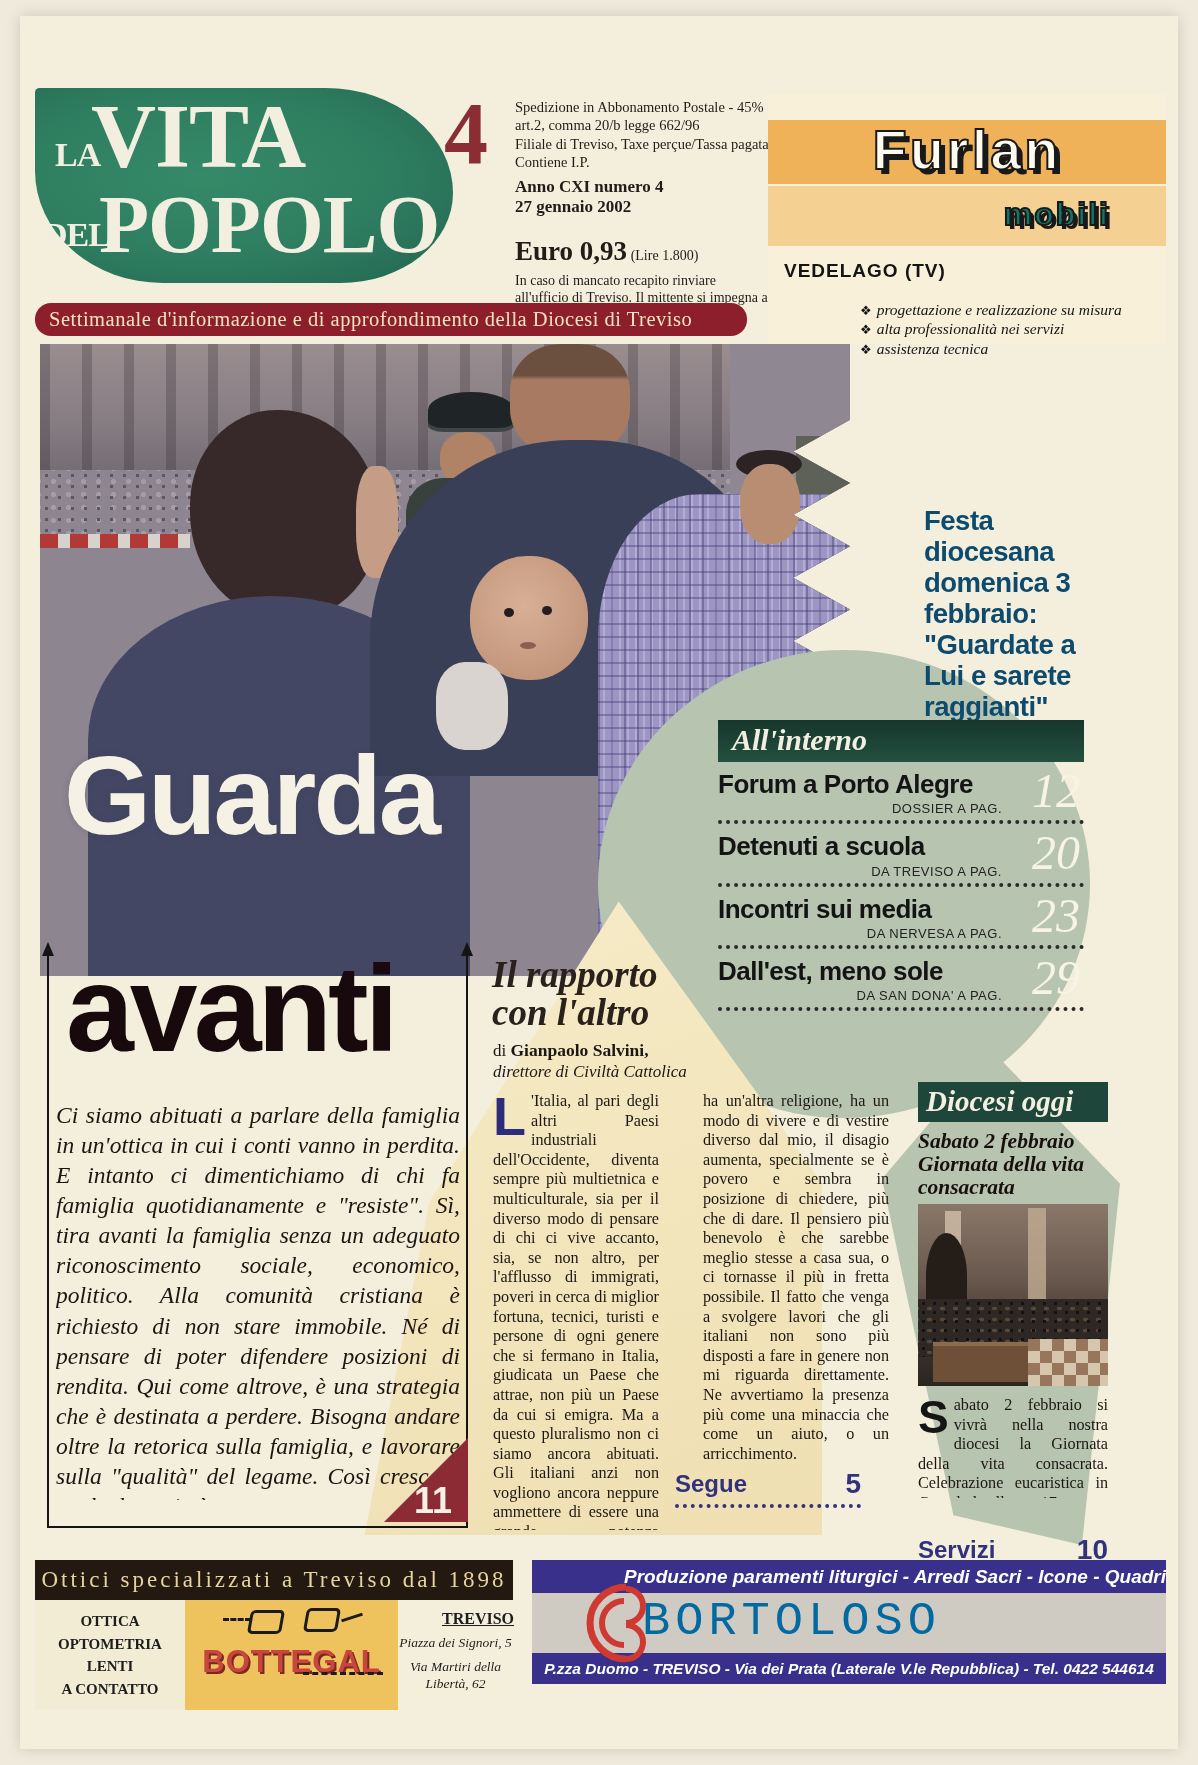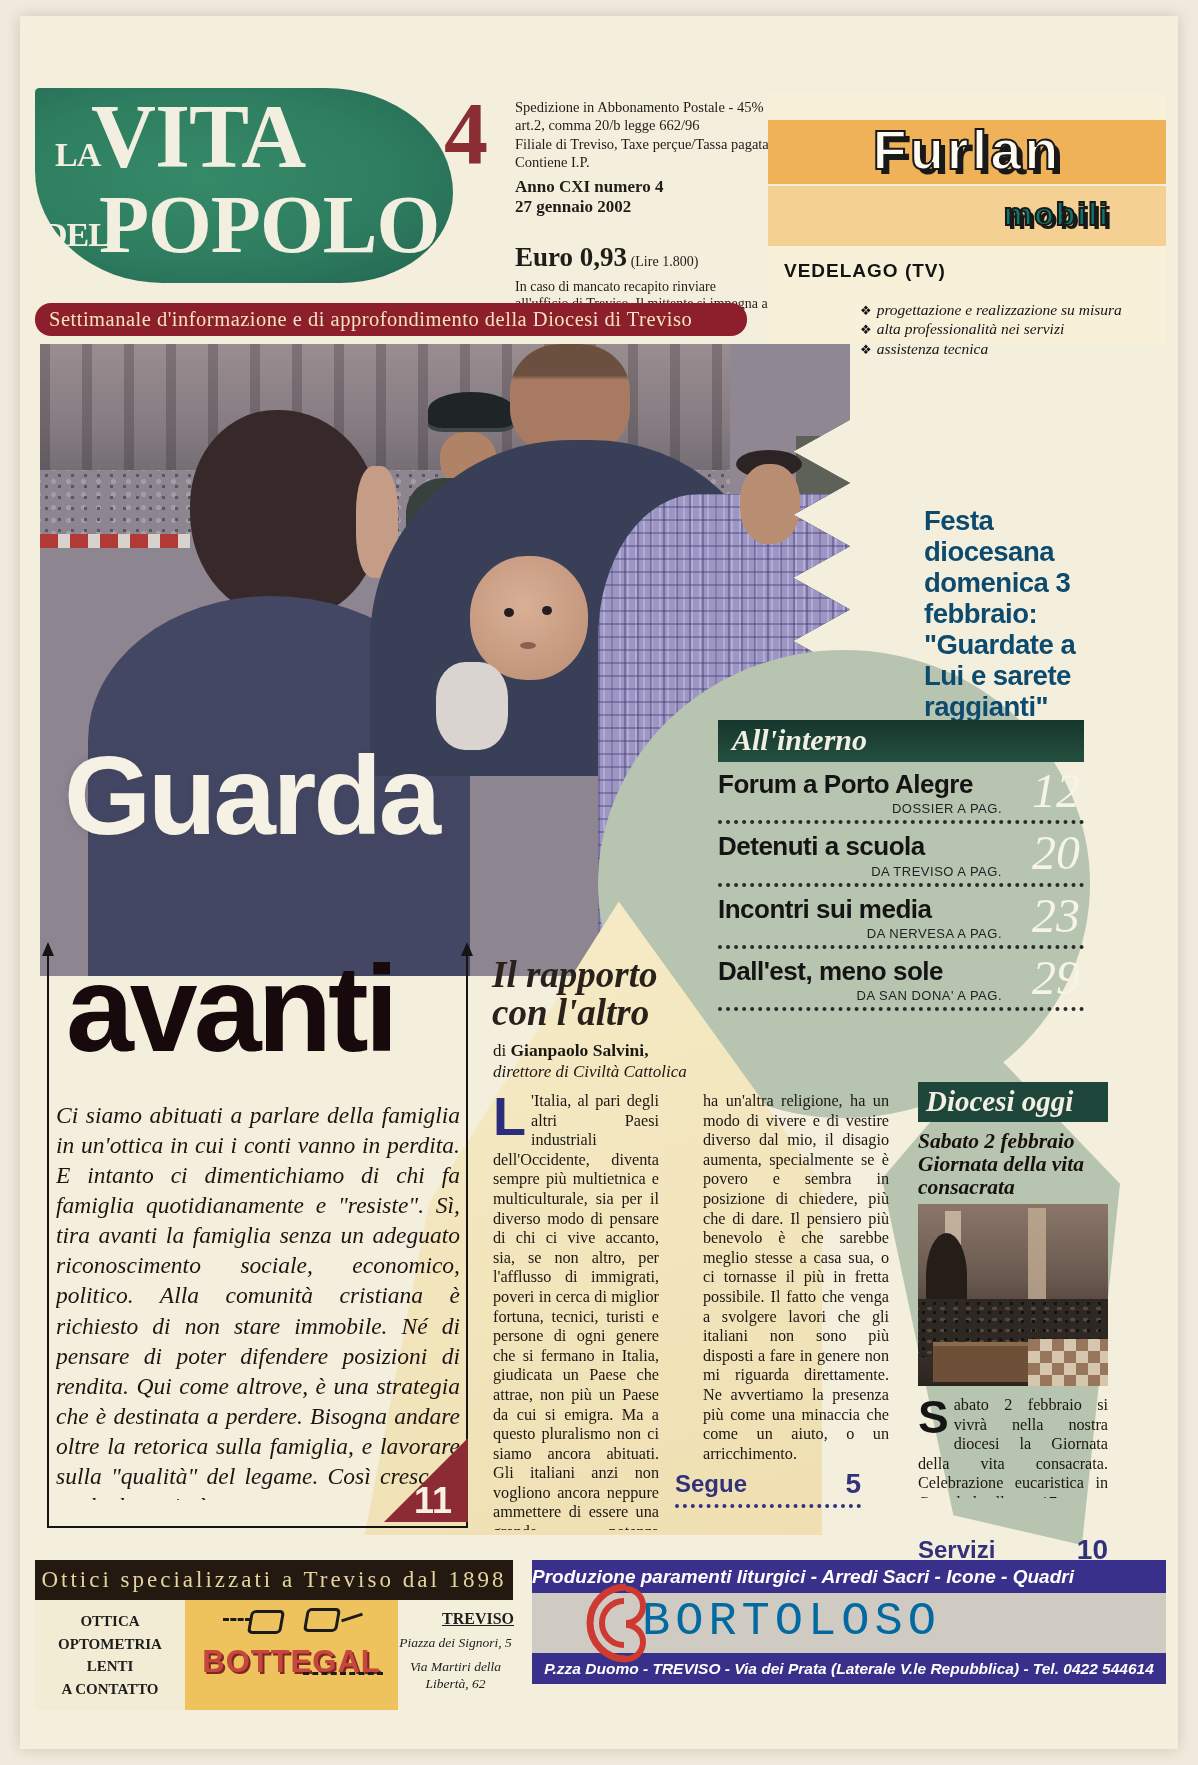--- a/index.html
+++ b/index.html
@@ -18,21 +18,21 @@
   .m-la{left:20px;top:50px;font-size:34px;}
   .m-vita{left:56px;top:4px;font-size:90px;}
   .m-del{left:8px;top:130px;font-size:34px;}
   .m-popolo{left:64px;top:96px;font-size:82px;}
   .edition-num{left:444px;top:90px;font-size:88px;font-weight:bold;color:#8b2e34;z-index:4;line-height:1;}
 
   
   .postal{left:515px;top:98px;width:255px;z-index:4;font-size:14.5px;line-height:1.26;color:#201c18;}
   .postal .b{font-weight:bold;font-size:17px;line-height:1.2;}
   .postal .issue-wrap{margin-top:6px;}
-  .price-row{margin-top:22px;}
+  .price-row{margin-top:16px;}
   .price{font-size:27px;font-weight:bold;}
   .price-lire{font-size:14px;}
   .notice{margin-top:4px;font-size:14px;line-height:1.25;}
 
   
   .furlan{left:768px;top:94px;width:398px;height:250px;background:#f8f0d8;z-index:4;}
   .fu-band1{position:absolute;left:0;top:26px;width:100%;height:64px;background:#efb258;}
   .fu-band2{position:absolute;left:0;top:92px;width:100%;height:60px;background:#f4d092;}
   .fu-brand{position:absolute;left:0;top:28px;width:100%;text-align:center;font-family:"Liberation Sans",sans-serif;
             font-weight:bold;font-size:56px;line-height:1;color:#fdfaf0;letter-spacing:3px;
@@ -177,21 +177,21 @@
   .glasses .bar{position:absolute;left:0;top:10px;width:28px;border-top:3px dashed #1b1b1b;}
   .glasses .bar2{position:absolute;left:118px;top:8px;width:22px;border-top:3px solid #1b1b1b;transform:rotate(-18deg);}
   .bott-dash{position:absolute;left:118px;top:72px;width:80px;border-top:3px dashed #1b1b1b;}
   .bott-right{width:115px;background:#f4efdb;text-align:center;padding-top:10px;color:#1d1d1d;}
   .bott-city{font-weight:bold;font-size:16px;text-decoration:underline;padding-left:44px;}
   .bott-addr{font-style:italic;font-size:13.5px;margin-top:7px;line-height:1.25;}
 
   
   .borto{left:532px;top:1560px;width:634px;height:124px;background:#38308a;z-index:4;}
   .borto-top{height:33px;color:#fff;font-family:"Liberation Sans",sans-serif;font-weight:bold;font-style:italic;
-             font-size:19px;line-height:33px;text-align:left;}
+             font-size:19px;line-height:33px;text-align:right;margin-left:48px;}
   .borto-mid{height:60px;background:#cfcbc3;position:relative;}
   .borto-brand{position:absolute;left:110px;right:0;top:0;text-align:left;font-size:47px;line-height:58px;
                color:#0369a1;letter-spacing:5px;font-family:Liberation Mono, monospace;}
   .borto-logo{position:absolute;left:42px;top:-12px;z-index:2;}
   .borto-bot{height:31px;color:#fff;font-family:"Liberation Sans",sans-serif;font-weight:bold;font-style:italic;
              font-size:15.5px;line-height:31px;text-align:center;}
 </style>
 </head>
 <body>
 

